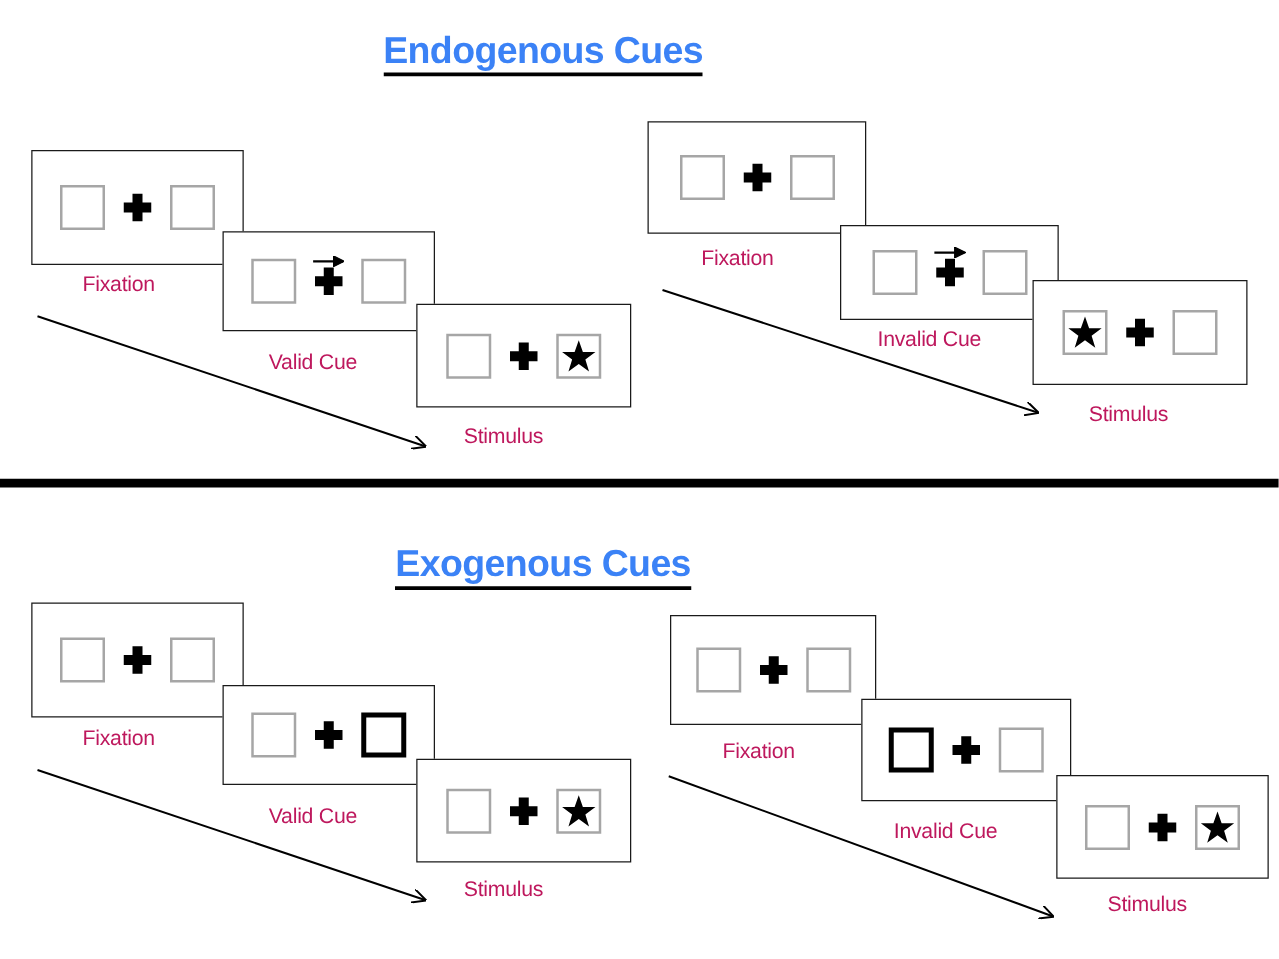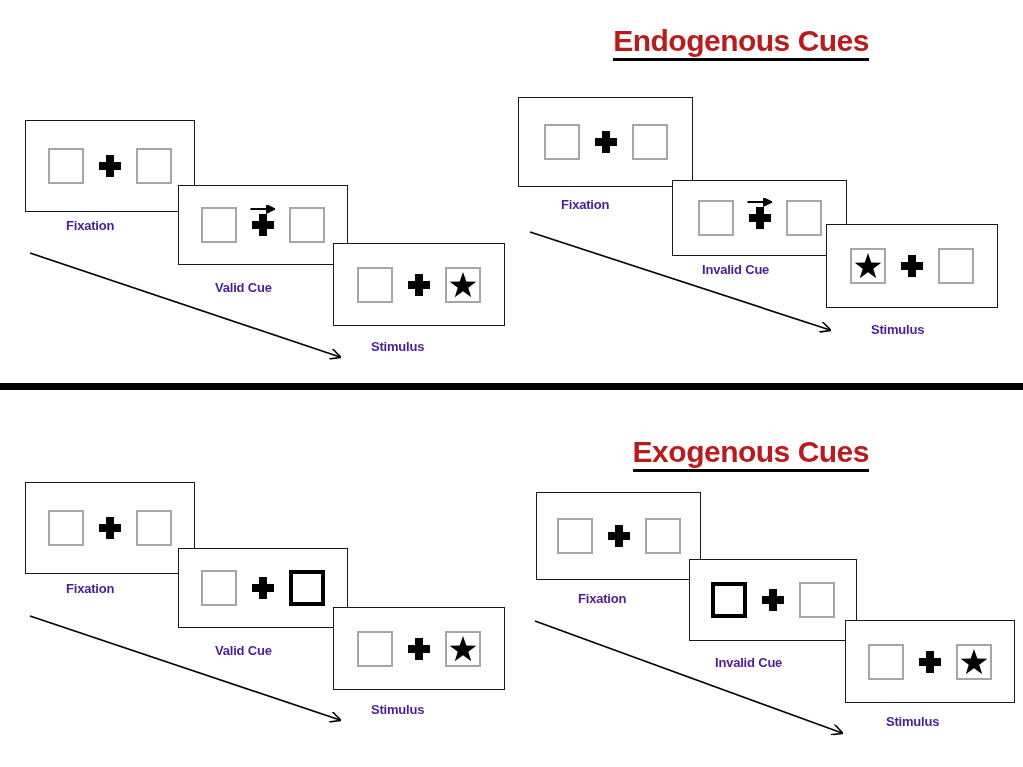--- a/index.html
+++ b/index.html
@@ -14,25 +14,25 @@
     overflow: hidden;
     font-family: "Liberation Sans", sans-serif;
     color: #000000;
   }
 
   
   .section-title {
     position: absolute;
     left: 0;
     width: 869px;
-    text-align: right;
+    text-align: center;
     font-weight: bold;
     font-size: 30px;
     letter-spacing: -0.5px;
-    color: #b91c1c;
+    color: #3b82f6;
   }
   .section-title span {
     border-bottom: 3px solid #000;
     padding-bottom: 1px;
   }
   #title-endogenous { top: 24px; }
   #title-exogenous  { top: 435px; }
 
   
   .divider {
@@ -126,23 +126,23 @@
   
   .star {
     width: 28px;
     height: 28px;
     display: block;
   }
 
   
   .caption {
     position: absolute;
-    font-weight: bold;
-    font-size: 13px;
-    color: #4c1d95;
+    font-weight: normal;
+    font-size: 17px;
+    color: #be185d;
     white-space: nowrap;
     letter-spacing: -0.2px;
   }
 
   
   .seq-arrow {
     position: absolute;
     overflow: visible;
     pointer-events: none;
   }

